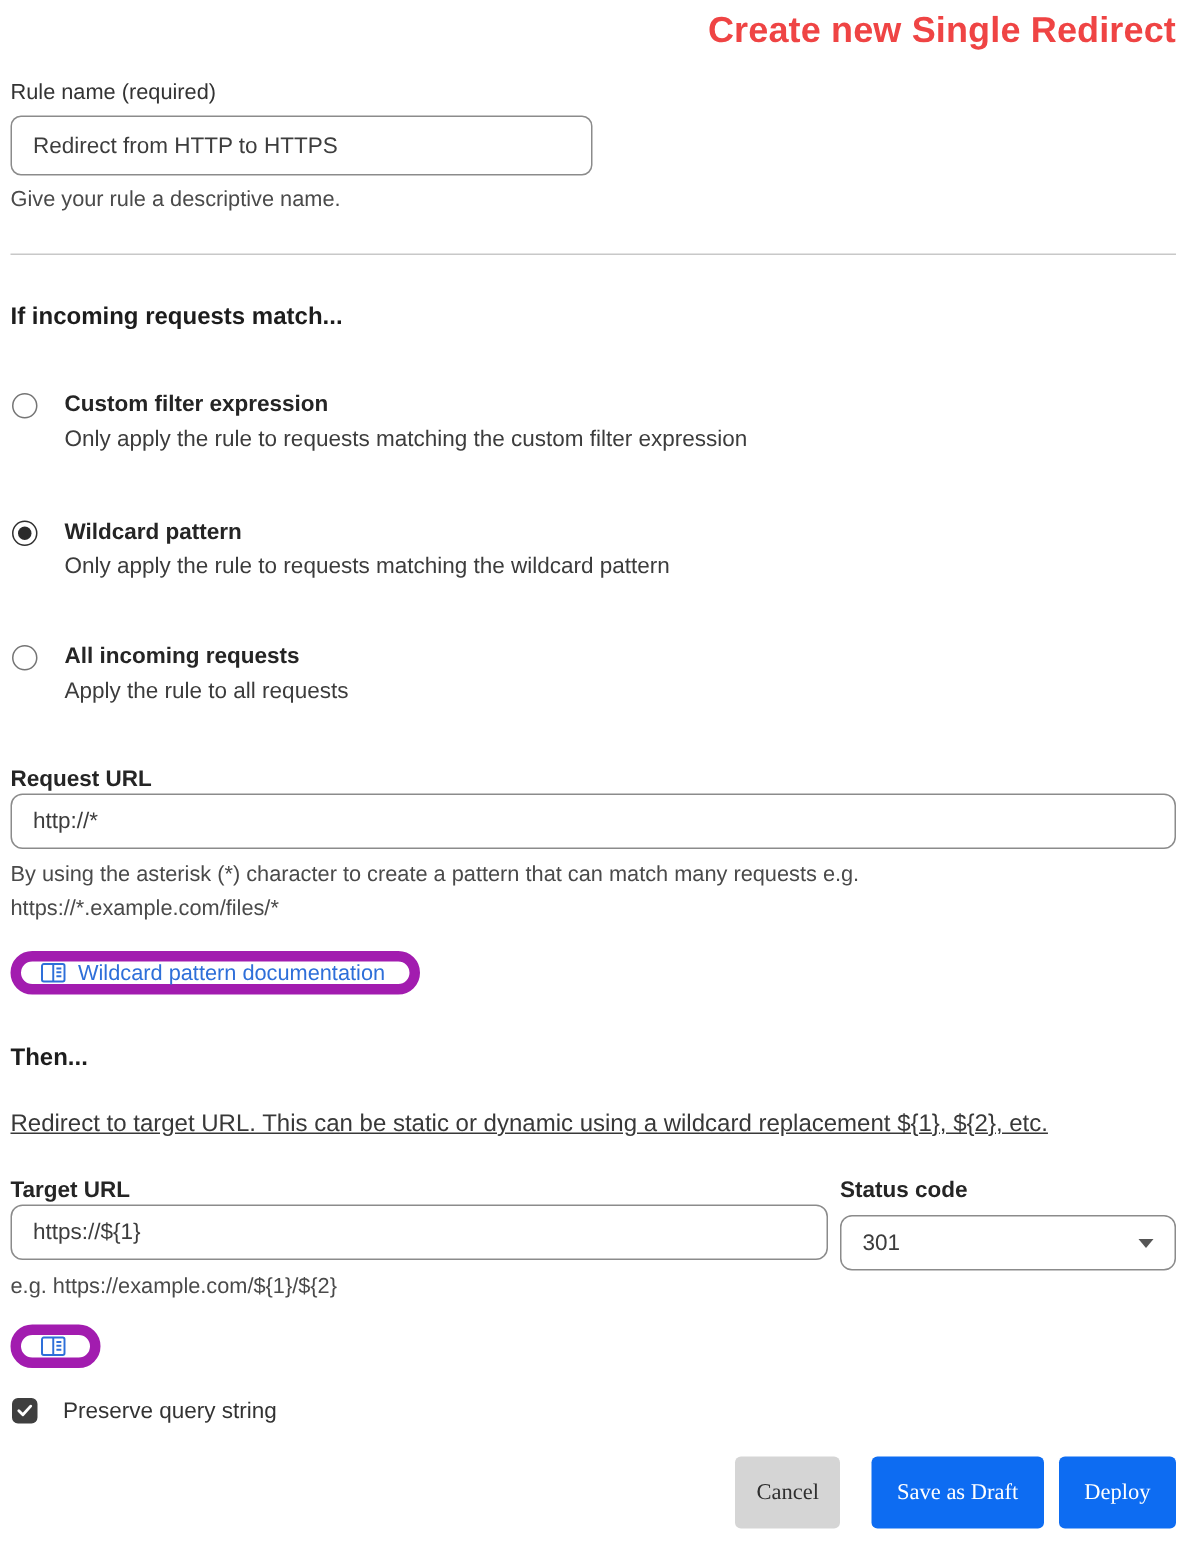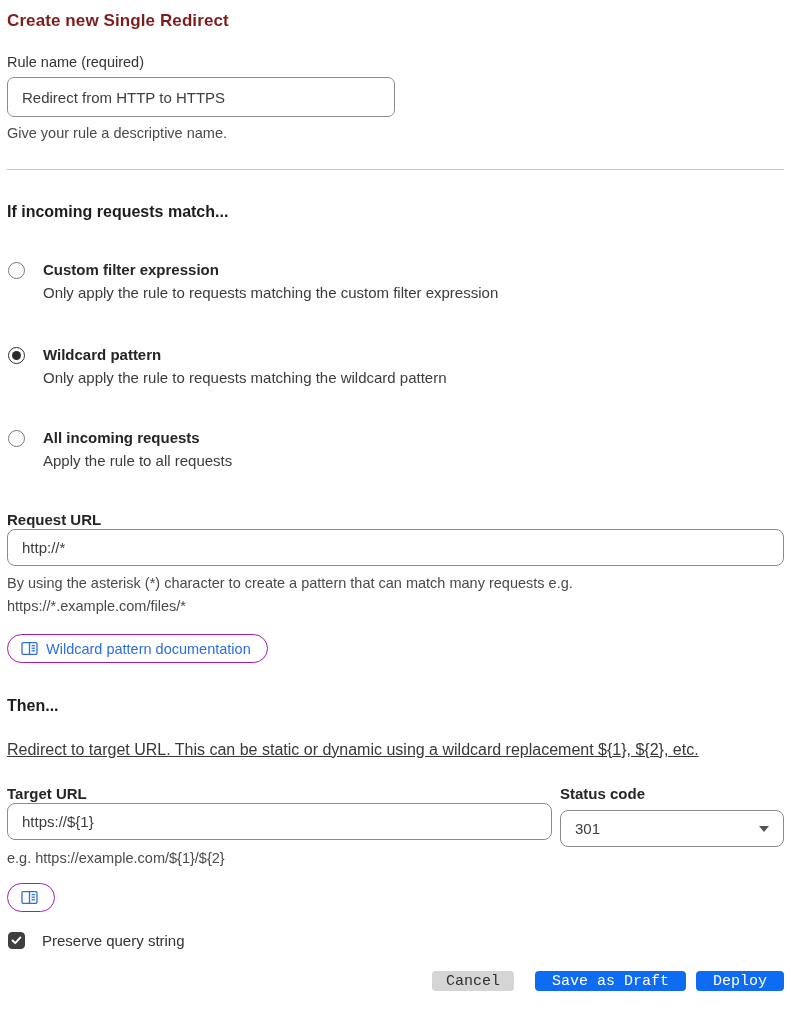--- a/index.html
+++ b/index.html
@@ -6,22 +6,23 @@
   html, body { background: #ffffff; }
   body {
     width: 791px; height: 1032px;
     font-family: "Liberation Sans", "DejaVu Sans", sans-serif;
     color: #333333;
     overflow: hidden;
   }
   .page { width: 791px; height: 1032px; padding: 8px 7px 0 7px; }
 
   h1.page-title {
-    font-size: 17px; line-height: 26px; font-weight: 700; color: #7f1d1d;
+    font-size: 24px; line-height: 26px; font-weight: 700; color: #ef4444;
     letter-spacing: 0.1px;
+    text-align: right;
   }
 
   .field-label {
     display: block; font-size: 14.5px; line-height: 18px; color: #333333;
   }
   .field-label.strong { font-weight: 700; color: #252525; font-size: 15px; line-height: 19px; }
 
   .rule-name-label { margin-top: 19px; }
 
   .text-input {
@@ -69,21 +70,21 @@
   .radio-desc  { font-size: 15px; line-height: 22px; color: #3c3c3c; margin-top: 1px; }
 
   .request-url-label { margin-top: 38px; }
   .request-help { margin-top: 6px; }
   .request-help2 { margin-top: 0; }
 
   .doc-btn {
     margin-top: 16px;
     display: inline-flex; align-items: center; gap: 8px;
     height: 29px; padding: 0 16px 0 13px;
-    background: #ffffff; border: 1px solid #a21caf; border-radius: 15px;
+    background: #ffffff; border: 7px solid #a21caf; border-radius: 15px;
     color: #2e6fd9; font-size: 14.5px;
     font-family: "Liberation Sans", "DejaVu Sans", sans-serif;
     cursor: pointer;
   }
   .doc-btn.second { margin-top: 13px; }
   .doc-btn svg { display: block; }
 
   .then-para {
     margin-top: 22px; font-size: 16px; line-height: 24px; color: #383838; text-decoration: underline;
   }
@@ -118,22 +119,22 @@
   }
   .checkbox svg { display: none; }
   .checkbox.checked { background: #3f3f3f; }
   .checkbox.checked svg { display: block; }
   .check-label { margin-left: 17px; font-size: 15px; color: #333333; }
 
   .footer {
     margin-top: 22px; display: flex; justify-content: flex-end; align-items: center;
   }
   .btn {
-    height: 20px; border: none; border-radius: 4px;
-    font-size: 15px; font-family: Liberation Mono, monospace;
+    height: 48px; border: none; border-radius: 4px;
+    font-size: 15px; font-family: Liberation Serif, serif;
     cursor: pointer;
   }
   .btn-gray { background: #d5d5d5; color: #2f2f2f; padding: 0 14px; margin-right: 21px; }
   .btn-blue { background: #0d6cf2; color: #ffffff; padding: 0 17px; }
   .btn-blue + .btn-blue { margin-left: 10px; }
 </style>
 </head>
 <body>
 
 <div class="page">

